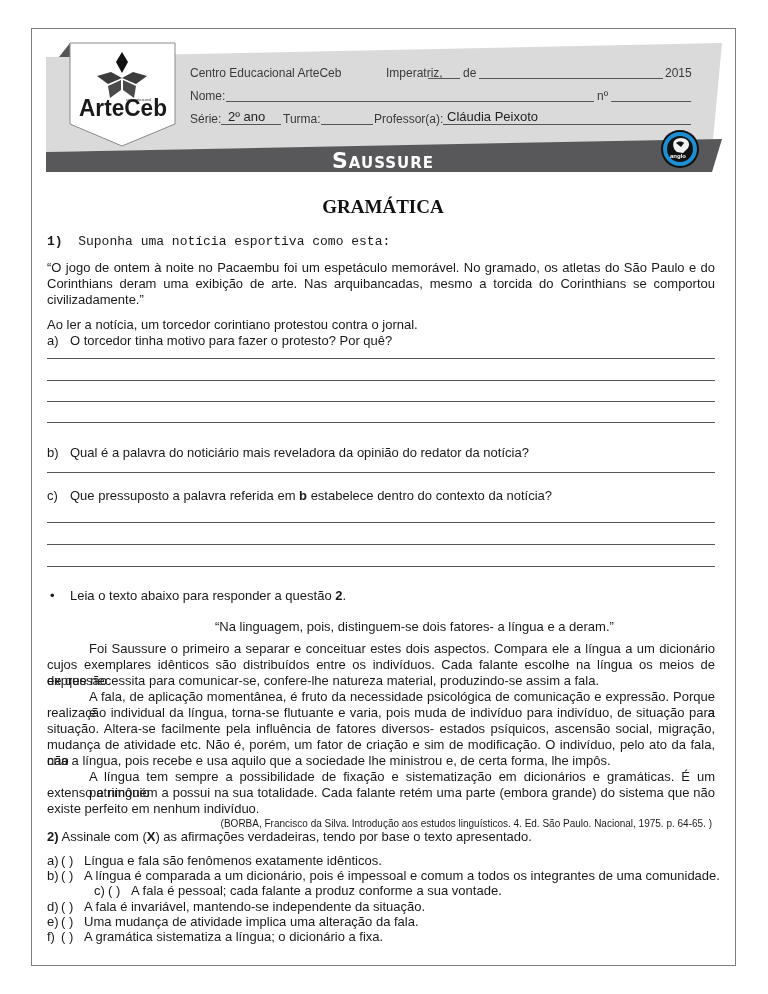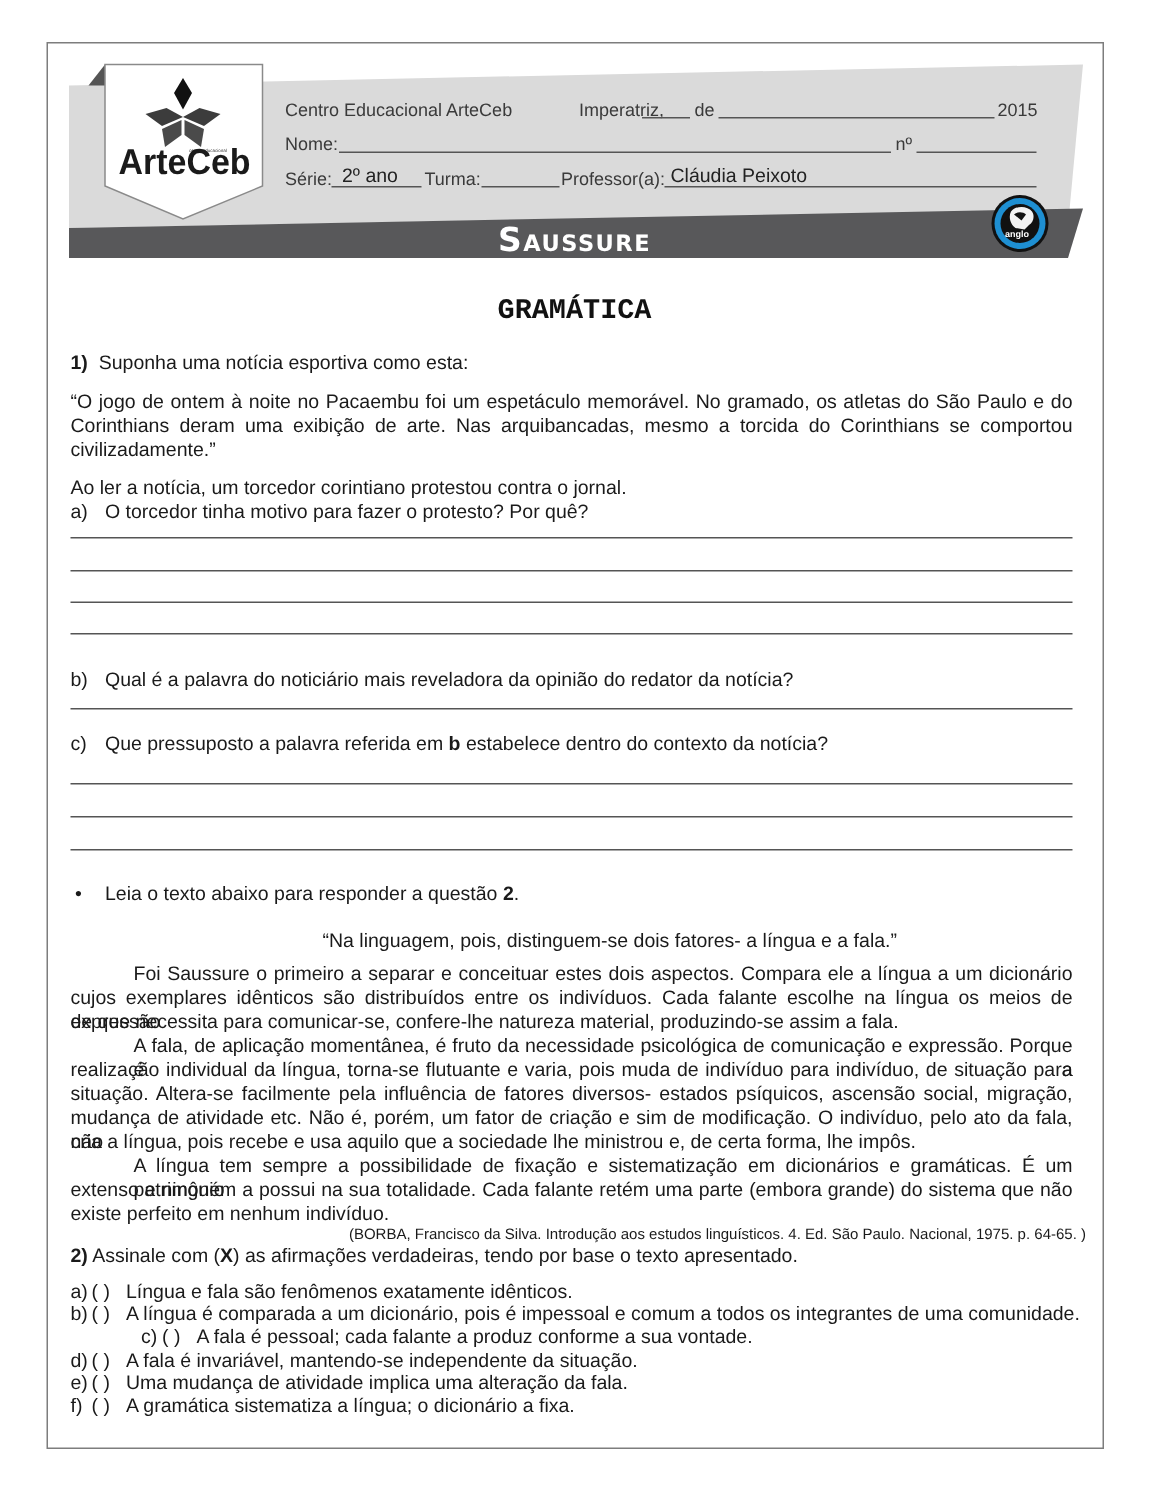--- a/index.html
+++ b/index.html
@@ -13,32 +13,32 @@
 
   
   .h { position: absolute; font-size: 12px; line-height: 14px; color: #3a3a3a; white-space: nowrap; }
   .hv { position: absolute; font-size: 13px; line-height: 16px; color: #222; white-space: nowrap; }
   .blank { position: absolute; height: 0; border-top: 1px solid #555; }
 
   .banner { left: 283px; width: 200px; top: 149px; text-align: center; color: #ffffff;
             font-family: "DejaVu Sans", sans-serif; font-weight: bold; font-size: 22px; line-height: 24px;
             font-variant: small-caps; letter-spacing: 1px; }
   .title { left: 283px; width: 200px; top: 195px; text-align: center; color: #111;
-           font-family: Liberation Mono, monospace; font-weight: bold; font-size: 19px; line-height: 24px; }
+           font-family: Liberation Serif, serif; font-weight: bold; font-size: 19px; line-height: 24px; }
 
   
   .t { position: absolute; font-size: 13px; line-height: 16px; white-space: nowrap; color: #1a1a1a; }
   .blk { position: absolute; left: 47px; width: 668px; font-size: 13px; line-height: 16px; color: #1a1a1a; }
   .ln { display: block; height: 16px; white-space: normal; }
   .jl { text-align: justify; text-align-last: justify; }
   .last { text-align: left; }
   .ind { padding-left: 42px; box-sizing: border-box; }
   .rule { position: absolute; left: 47px; width: 668px; height: 0; border-top: 1px solid #555; }
   b { font-weight: bold; }
-  .cite { position: absolute; right: 44px; font-size: 10px; line-height: 12px; white-space: nowrap; color: #1a1a1a; }
+  .cite { position: absolute; right: 56px; font-size: 10px; line-height: 12px; white-space: nowrap; color: #1a1a1a; }
   .opt { position: absolute; left: 47px; font-size: 13px; line-height: 15px; white-space: nowrap; }
   .opt .lbl { display: inline-block; width: 14px; }
   .opt .chk { display: inline-block; width: 23px; }
 </style>
 </head>
 <body>
 
 <div id="page">
 
   <div class="abs frame"></div>
@@ -84,21 +84,21 @@
   <div class="hv" style="left:228px; top:109px;">2º ano</div>
   <div class="h" style="left:283px; top:112px;text-align:center;">Turma:</div>
   <div class="blank" style="left:321px; top:124px; width:52px;"></div>
   <div class="h" style="left:374px; top:112px;">Professor(a):</div>
   <div class="blank" style="left:443px; top:124px; width:248px;"></div>
   <div class="hv" style="left:447px; top:109px;">Cláudia Peixoto</div>
 
   <div class="abs banner">Saussure</div>
   <div class="abs title">GRAMÁTICA</div>
 
-  <div class="t" style="left:47px; top:234px;">
+  <div class="t" style="left:47px; top:234px;font-family:Liberation Mono, monospace;">
     <b>1)</b>&nbsp;&nbsp;<span>Suponha uma notícia esportiva como esta:</span>
   </div>
 
   <div class="blk" style="top:260px;">
     <span class="ln jl">“O jogo de ontem à noite no Pacaembu foi um espetáculo memorável. No gramado, os atletas do São Paulo e do</span>
     <span class="ln jl">Corinthians deram uma exibição de arte. Nas arquibancadas, mesmo a torcida do Corinthians se comportou</span>
     <span class="ln last">civilizadamente.”</span>
   </div>
 
   <div class="t" style="left:47px; top:317px;">Ao ler a notícia, um torcedor corintiano protestou contra o jornal.</div>
@@ -116,21 +116,21 @@
 
   <div class="t" style="left:47px; top:488px;">c)</div>
   <div class="t" style="left:70px; top:488px;"><span>Que pressuposto a palavra referida em </span><b>b</b><span> estabelece dentro do contexto da notícia?</span></div>
   <div class="rule" style="top:522px;"></div>
   <div class="rule" style="top:544px;"></div>
   <div class="rule" style="top:566px;"></div>
 
   <div class="t" style="left:50px; top:588px;">•</div>
   <div class="t" style="left:70px; top:588px;"><span>Leia o texto abaixo para responder a questão </span><b>2</b><span>.</span></div>
 
-  <div class="t" style="left:215px; top:619px;">“Na linguagem, pois, distinguem-se dois fatores- a língua e a fala.”</div>
+  <div class="t" style="left:215px; top:619px;">“Na linguagem, pois, distinguem-se dois fatores- a língua e a deram.”</div>
 
   <div class="blk" style="top:641px;">
     <span class="ln jl ind">Foi Saussure o primeiro a separar e conceituar estes dois aspectos. Compara ele a língua a um dicionário</span>
     <span class="ln jl">cujos exemplares idênticos são distribuídos entre os indivíduos. Cada falante escolhe na língua os meios de expressão</span>
     <span class="ln last">de que necessita para comunicar-se, confere-lhe natureza material, produzindo-se assim a fala.</span>
     <span class="ln jl ind">A fala, de aplicação momentânea, é fruto da necessidade psicológica de comunicação e expressão. Porque é a</span>
     <span class="ln jl">realização individual da língua, torna-se flutuante e varia, pois muda de indivíduo para indivíduo, de situação para</span>
     <span class="ln jl">situação. Altera-se facilmente pela influência de fatores diversos- estados psíquicos, ascensão social, migração,</span>
     <span class="ln jl">mudança de atividade etc. Não é, porém, um fator de criação e sim de modificação. O indivíduo, pelo ato da fala, não</span>
     <span class="ln last">cria a língua, pois recebe e usa aquilo que a sociedade lhe ministrou e, de certa forma, lhe impôs.</span>

